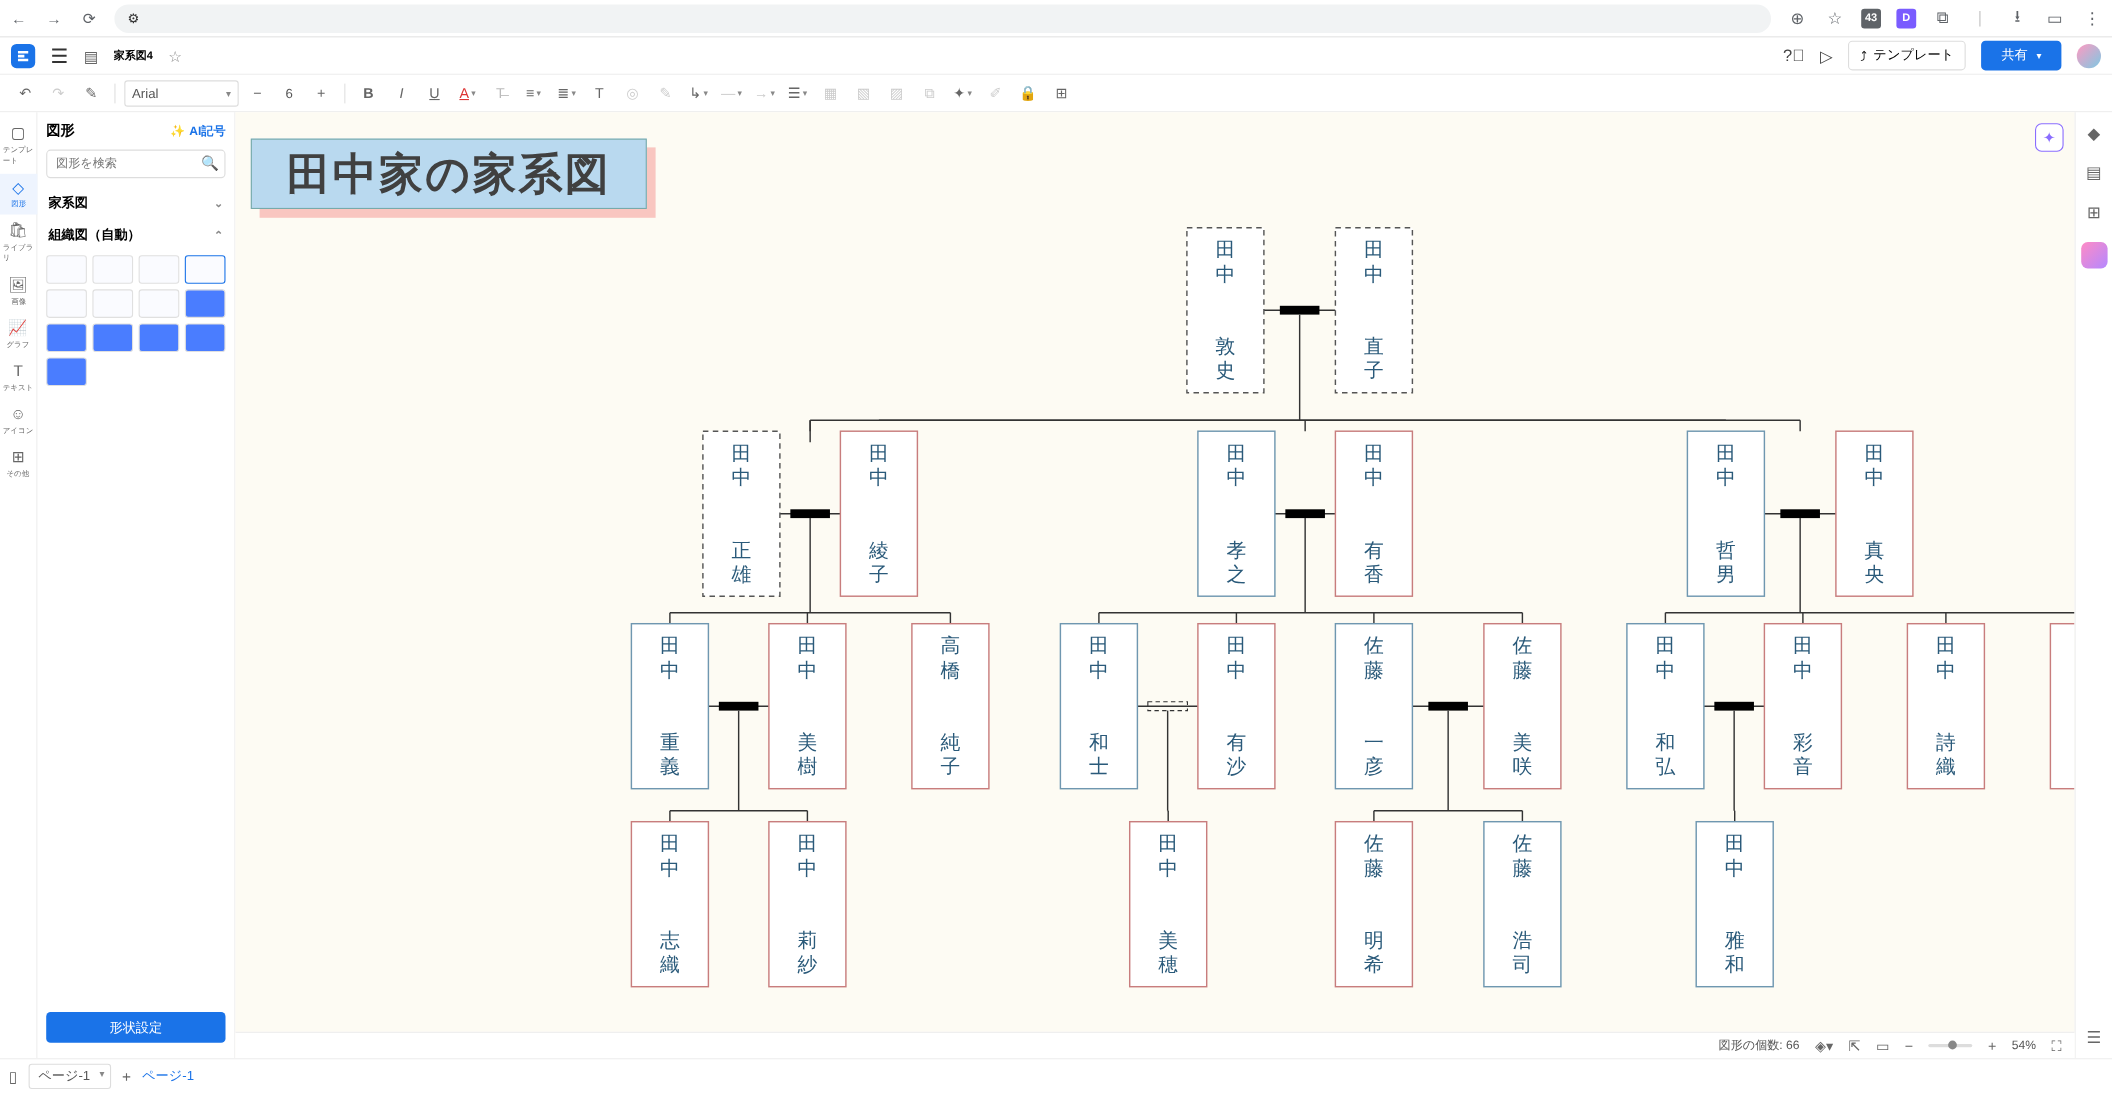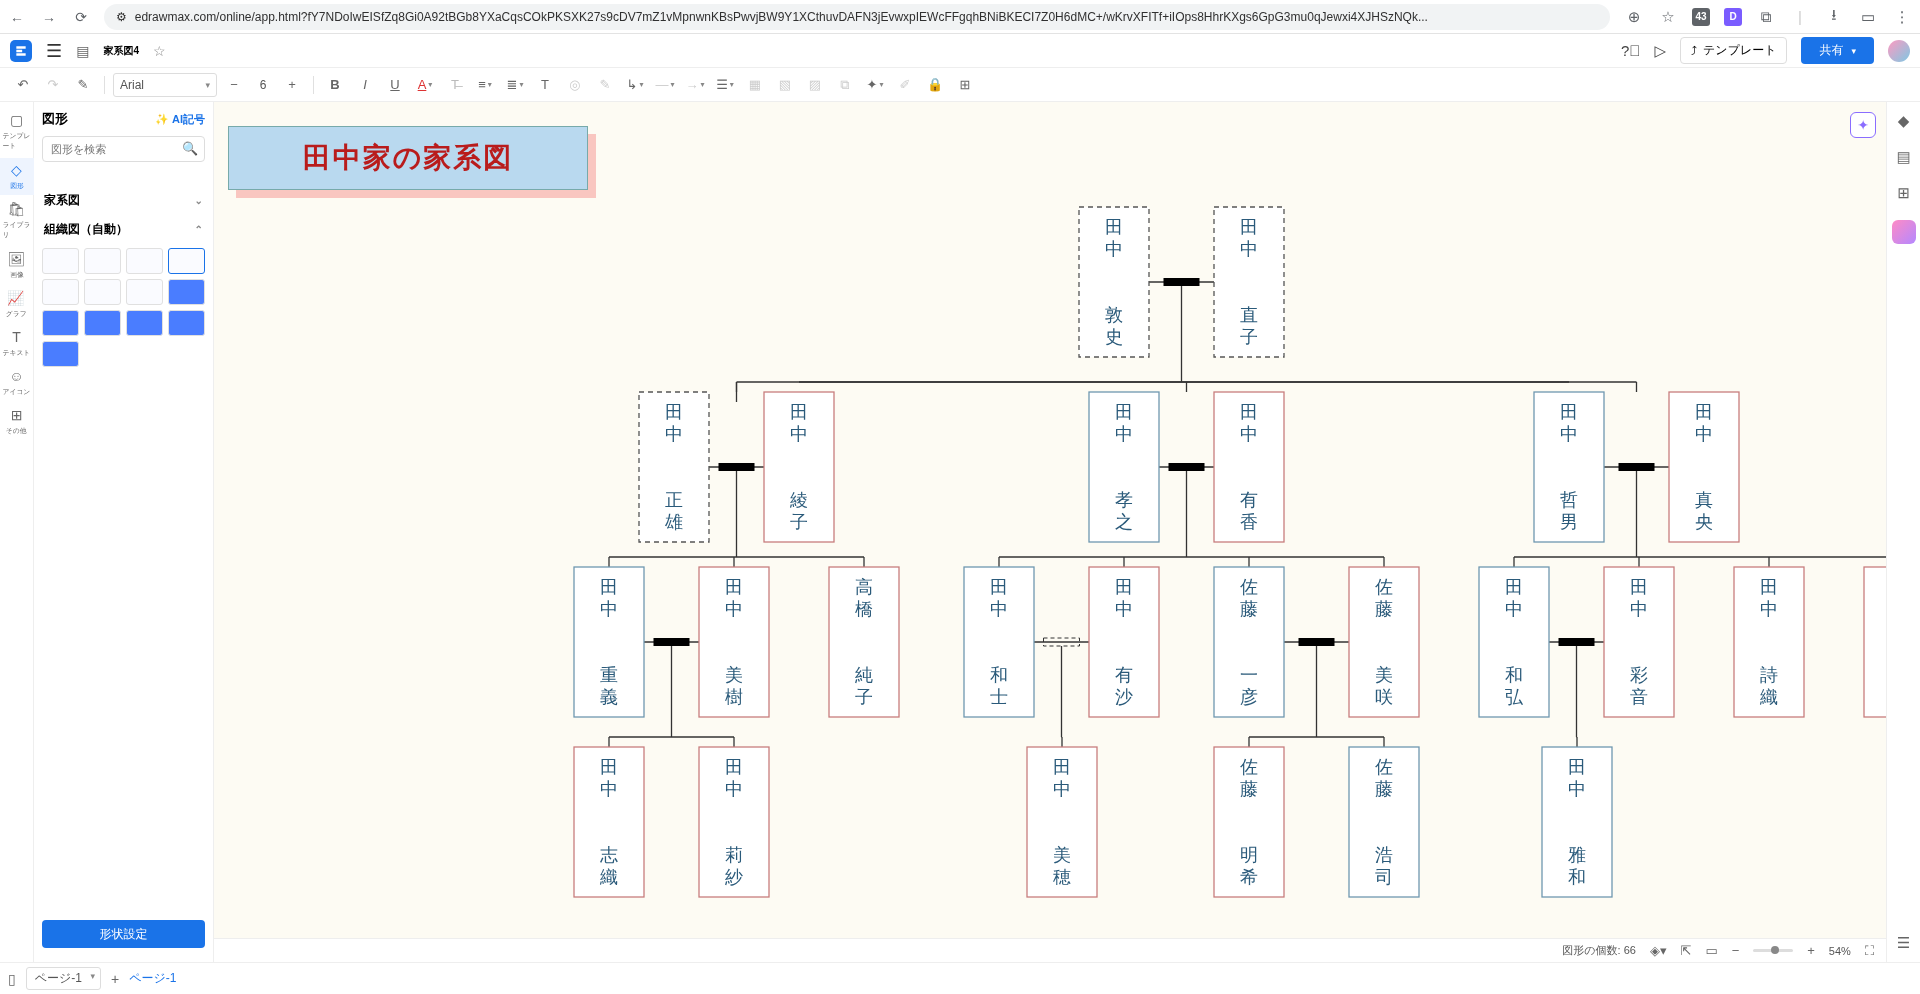--- a/index.html
+++ b/index.html
@@ -40,38 +40,38 @@
 .leftrail{position:absolute;left:0;top:102px;bottom:32px;width:34px;border-right:1px solid #eee;display:flex;flex-direction:column;align-items:center;padding-top:6px;gap:2px}
 .rail-item{width:34px;display:flex;flex-direction:column;align-items:center;gap:2px;padding:4px 0;cursor:pointer;color:#666}
 .rail-item.active{color:#1a73e8;background:#eef4fe}
 .rail-ico{font-size:14px}
 .rail-lbl{font-size:8px;transform:scale(.85)}
 
 
 .shapes{position:absolute;left:34px;top:102px;bottom:32px;width:180px;border-right:1px solid #eee;padding:8px;display:flex;flex-direction:column}
 .shapes-hd{display:flex;justify-content:space-between;align-items:center;font-size:13px;font-weight:bold;margin-bottom:8px}
 .ai-link{font-size:11px;color:#1a73e8;cursor:pointer;display:flex;align-items:center;gap:3px}
-.search{position:relative;margin-bottom:24px}
+.search{position:relative;margin-bottom:8px}
 .search input{width:100%;height:26px;border:1px solid #ddd;border-radius:4px;padding:0 26px 0 8px;font-size:11px}
 .search .sico{position:absolute;right:6px;top:5px;color:#888;font-size:13px}
 .cat{display:flex;justify-content:space-between;align-items:center;padding:6px 2px;font-size:12px;font-weight:bold;cursor:pointer}
 .cat .chev{font-size:10px;color:#888}
 .thumbs{display:grid;grid-template-columns:repeat(4,1fr);gap:5px;padding:4px 0 10px}
 .thumb{height:26px;border:1px solid #e0e0e0;border-radius:3px;background:#fafbff;cursor:pointer}
 .thumb.blue{background:#4a7dff}
 .thumb.sel{border:1px solid #1a73e8}
 .shape-btn{margin-top:auto;margin-bottom:6px;background:#1a73e8;color:#fff;border-radius:4px;height:28px;display:flex;align-items:center;justify-content:center;font-size:12px;cursor:pointer}
 
 
 .canvas-wrap{position:absolute;left:214px;right:34px;top:102px;bottom:32px;background:#fdfbf3;overflow:hidden}
 .canvas{position:absolute;inset:0}
 .title-box{position:absolute;left:14px;top:24px;width:370px;height:72px}
 .title-shadow{position:absolute;left:8px;top:8px;width:360px;height:64px;background:#f9c6c0}
 .title-front{position:absolute;left:0;top:0;width:360px;height:64px;background:#b9d9ef;border:1px solid #7aa;display:flex;align-items:center;justify-content:center}
-.title-front span{font-size:28px;font-weight:bold;color:#b91c1c;letter-spacing:2px}
+.title-front span{font-size:40px;font-weight:bold;color:#404040;letter-spacing:2px}
 
 svg.tree{position:absolute;left:0;top:0;width:100%;height:100%}
 .pbox{fill:#fff;stroke-width:1.3}
 .bm{stroke:#6f97b0}        
 .rf{stroke:#c87d7d}        
 .dm{stroke:#555;stroke-dasharray:5 4}
 .ptxt{font-size:18px;fill:#2a5a7a;font-weight:500;text-anchor:middle}
 .conn{stroke:#333;stroke-width:1.3;fill:none}
 .bar{fill:#000}
 
@@ -95,21 +95,20 @@
 </style>
 </head>
 <body>
 
 <div class="chrome">
   <span class="nav-ico">←</span>
   <span class="nav-ico">→</span>
   <span class="nav-ico">⟳</span>
   <div class="addr">
     <span style="margin-right:8px">⚙</span>
-    <span>edrawmax.com/online/app.html?fY7NDoIwEISfZq8Gi0A92tBGb8YXaCqsCOkPKSXK27s9cDV7mZ1vMpnwnKBsPwvjBW9Y1XCthuvDAFN3jEvwxpIEWcFFgqhBNiBKECI7Z0H6dMC+/wKrvXFITf+iIOps8HhrKXgs6GpG3mu0qJewxi4XJHSzNQk...</span>
   </div>
   <span class="rico">⊕</span>
   <span class="rico">☆</span>
   <div class="ext" style="background:#5f6368">43</div>
   <div class="ext" style="background:#7a5cff">D</div>
   <span class="rico">⧉</span>
   <span class="rico" style="color:#ccc">|</span>
   <span class="rico">⭳</span>
   <span class="rico">▭</span>
   <span class="rico">⋮</span>

